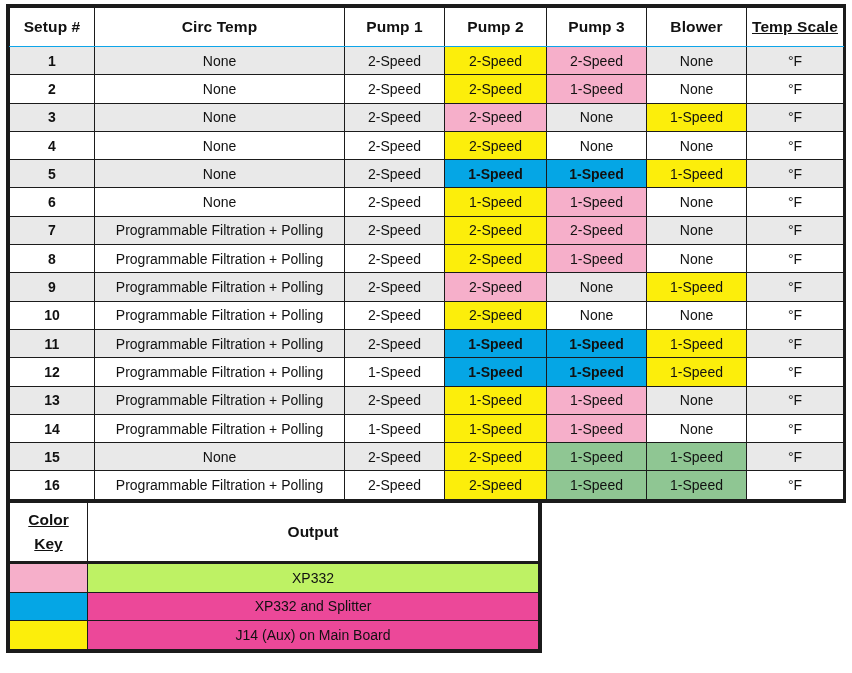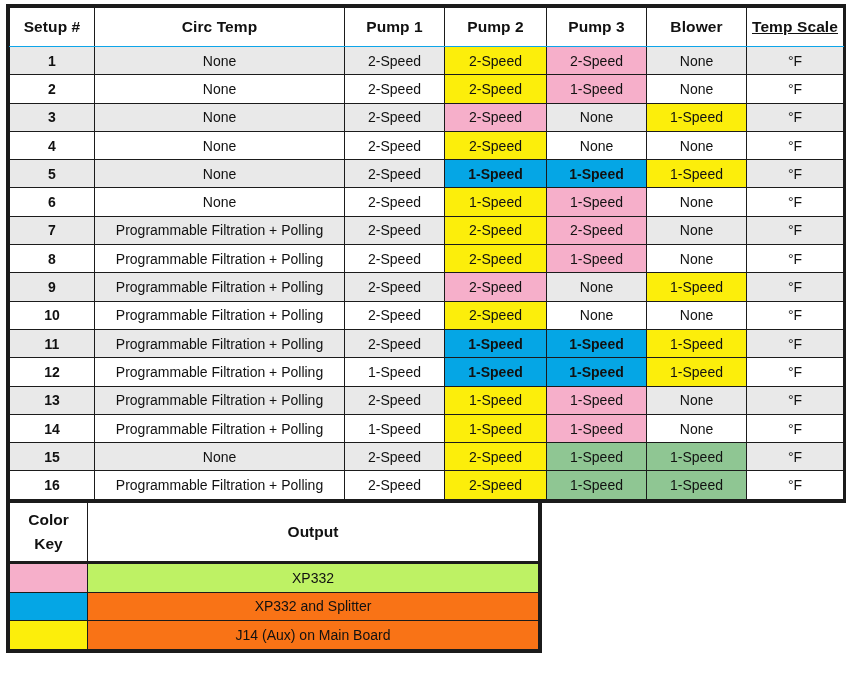--- a/index.html
+++ b/index.html
@@ -75,24 +75,24 @@
     padding:0;height:27.5px;
     text-align:center;vertical-align:middle;
     font-size:14px;color:#111;white-space:nowrap;
   }
   .k-swatch{width:78px;}
   .k-out{width:auto;}
   table.keytbl thead th{
     height:58px;font-weight:bold;font-size:15.5px;
     border-bottom:3px solid #1b1b1b;background:#fff;
   }
-  th.k-head-swatch{line-height:1.55;}
+  th.k-head-swatch{line-height:1.55;text-decoration:underline;}
   th.k-head-swatch span{display:block;}
   tr.k-odd td.k-out{background:#bef264;}
-  tr.k-even td.k-out{background:#f97316;}
+  tr.k-even td.k-out{background:#ec4899;}
   td.sw-pink{background:#f6afca;}
   td.sw-blue{background:#05a6e5;}
   td.sw-green{background:#8fc693;}
   td.sw-yellow{background:#fcee0b;}
 </style>
 </head>
 <body>
 
 <div class="page">
 

